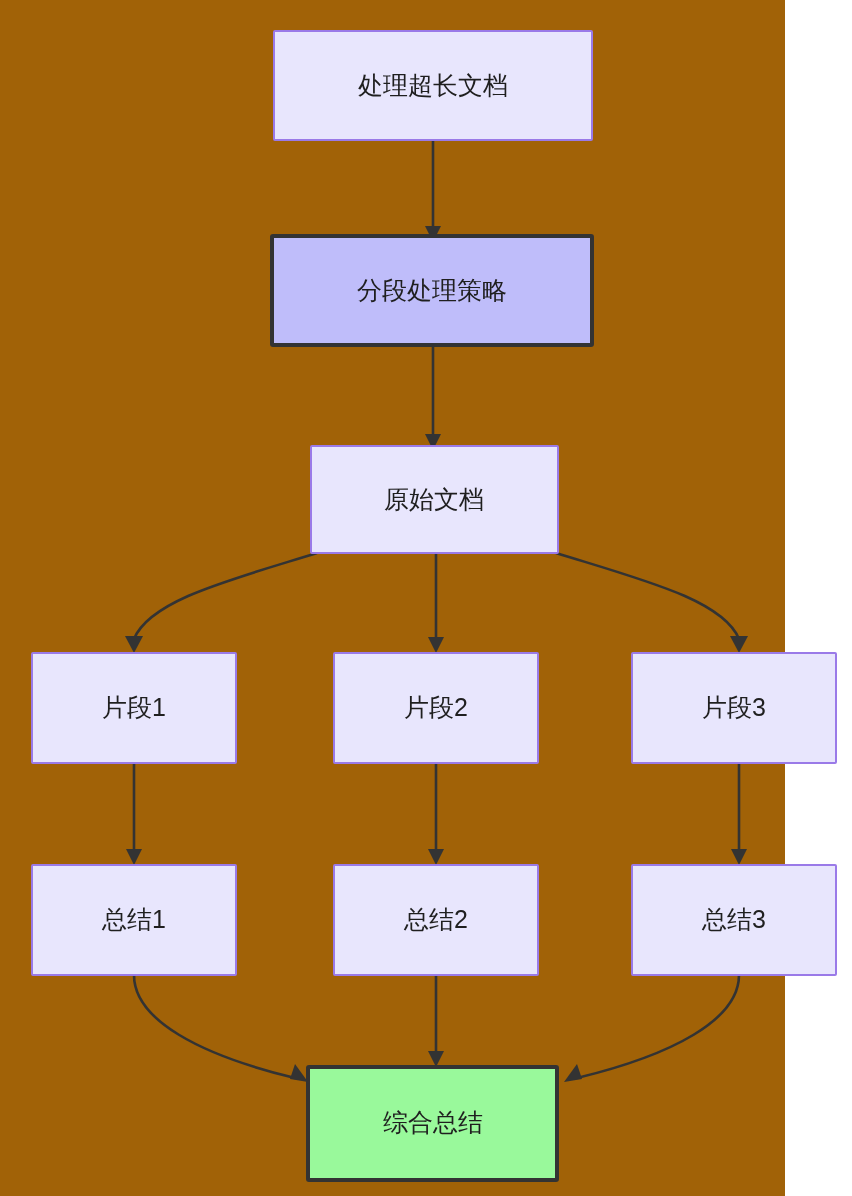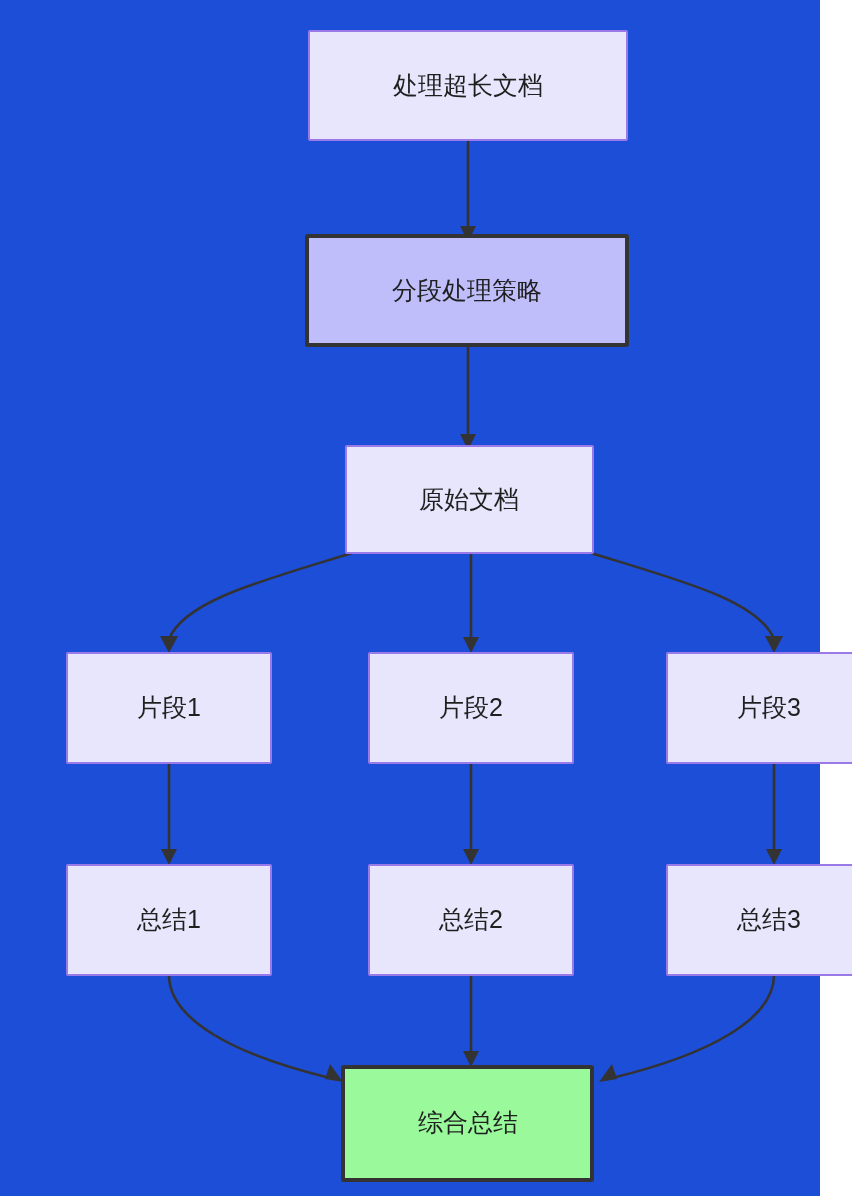--- a/index.html
+++ b/index.html
@@ -10,22 +10,21 @@
   body {
     width: 852px;
     height: 1196px;
     font-family: "Liberation Sans", "DejaVu Sans", sans-serif;
     overflow: hidden;
   }
   #flowchart-root {
     position: relative;
     width: 785px;
     height: 1196px;
-    background: #1d4ed8;
-    padding-left: 35px;
+    background: #a16207;
   }
   svg#diagram {
     display: block;
     width: 852px;
     height: 1196px;
   }
   .node-rect {
     fill: #e8e6fd;
     stroke: #9a7ae8;
     stroke-width: 2;

